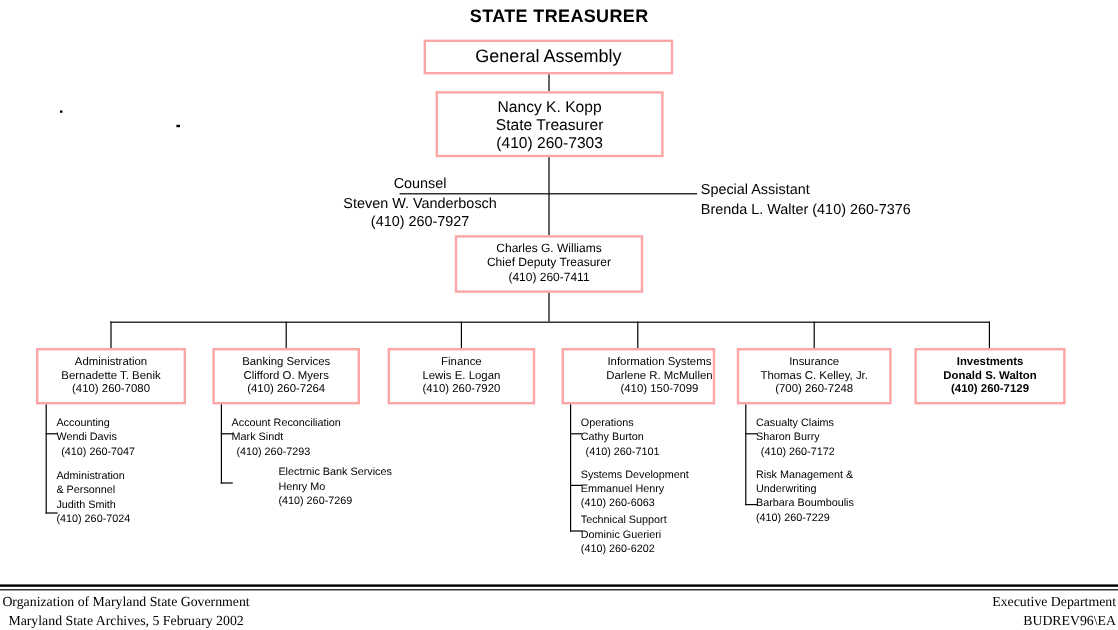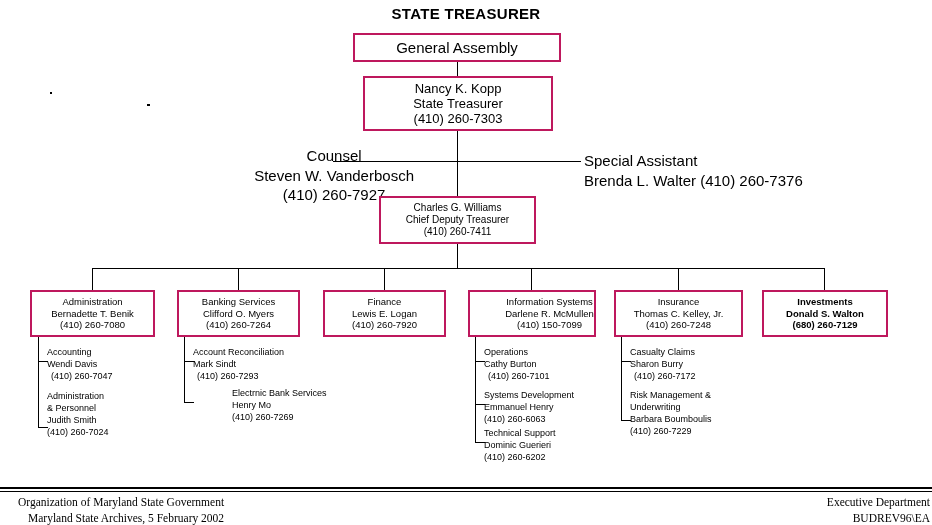--- a/index.html
+++ b/index.html
@@ -27,21 +27,21 @@
     text-align: center;
     font-size: 15px;
     font-weight: bold;
     letter-spacing: 0.3px;
     font-family: "Liberation Sans", sans-serif;
   }
 
   
   .box {
     box-sizing: border-box;
-    border: 2px solid #be185d;
+    border: 2px solid #fca5a5;
     background: #ffffff;
     text-align: center;
     font-family: "Liberation Sans", sans-serif;
     display: flex;
     flex-direction: column;
     justify-content: center;
     align-items: center;
     line-height: 1.18;
   }
   .box .ln { display: block; white-space: nowrap; }
@@ -55,21 +55,21 @@
     font-size: 9.5px;
     line-height: 1.25;
   }
 
   
   .vline { background: #000; width: 1px; }
   .hline { background: #000; height: 1px; }
 
   
   .side-note {
-    font-size: 15px;
+    font-size: 12px;
     line-height: 1.3;
     font-family: "Liberation Sans", sans-serif;
     white-space: nowrap;
   }
   #note-counsel { right: 518px; top: 146px; text-align: center; }
   #note-counsel .ln { display: block; }
   #note-special { left: 584px; top: 151px; text-align: left; }
   #note-special .ln { display: block; }
 
   
@@ -86,21 +86,21 @@
 
   
   #footer-rule-thick { left: 0; top: 487px; width: 932px; height: 2px; background: #000; }
   #footer-rule-thin  { left: 0; top: 491px; width: 932px; height: 1px; background: #000; }
   .footer-text {
     font-family: "Liberation Serif", serif;
     font-size: 11.5px;
     line-height: 1.35;
     white-space: nowrap;
   }
-  #footer-left  { left: 18px;  top: 495px; text-align: right; }
+  #footer-left  { left: 2px;  top: 495px; text-align: center; }
   #footer-right { right: 2px; top: 495px; text-align: right; }
   .footer-text .ln { display: block; }
 </style>
 </head>
 <body>
 
 <div id="chart-root">
 
   <div class="abs" id="chart-title">STATE TREASURER</div>
 
@@ -171,27 +171,27 @@
 
   <div class="abs box dept-box" style="left:468px; top:290px; width:128px;padding-left:35px;">
     <span class="ln">Information Systems</span>
     <span class="ln">Darlene R. McMullen</span>
     <span class="ln">(410) 150-7099</span>
   </div>
 
   <div class="abs box dept-box" style="left:614px; top:290px; width:129px;">
     <span class="ln">Insurance</span>
     <span class="ln">Thomas C. Kelley, Jr.</span>
-    <span class="ln">(410) 260-7248</span>
+    <span class="ln">(700) 260-7248</span>
   </div>
 
   <div class="abs box dept-box" style="left:762px; top:290px; width:126px;font-weight:bold;">
     <span class="ln">Investments</span>
     <span class="ln">Donald S. Walton</span>
-    <span class="ln">(680) 260-7129</span>
+    <span class="ln">(410) 260-7129</span>
   </div>
 
   <div class="abs vline" style="left:38px; top:337px; height:91px;"></div>
   <div class="abs hline" style="left:38px; top:361px; width:10px;"></div>
   <div class="abs hline" style="left:38px; top:427px; width:10px;"></div>
 
   <div class="abs subunit" style="left:47px; top:347px;">
     <span class="ln">Accounting</span>
     <span class="ln">Wendi Davis</span>
     <span class="ln" style="padding-left:4px;">(410) 260-7047</span>

